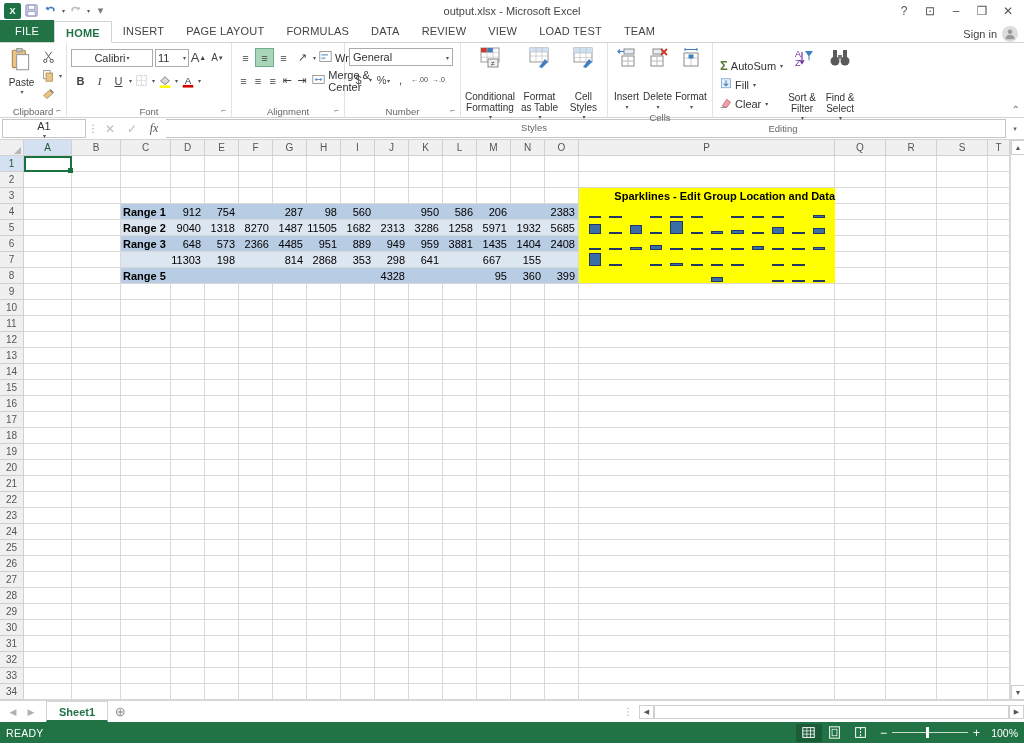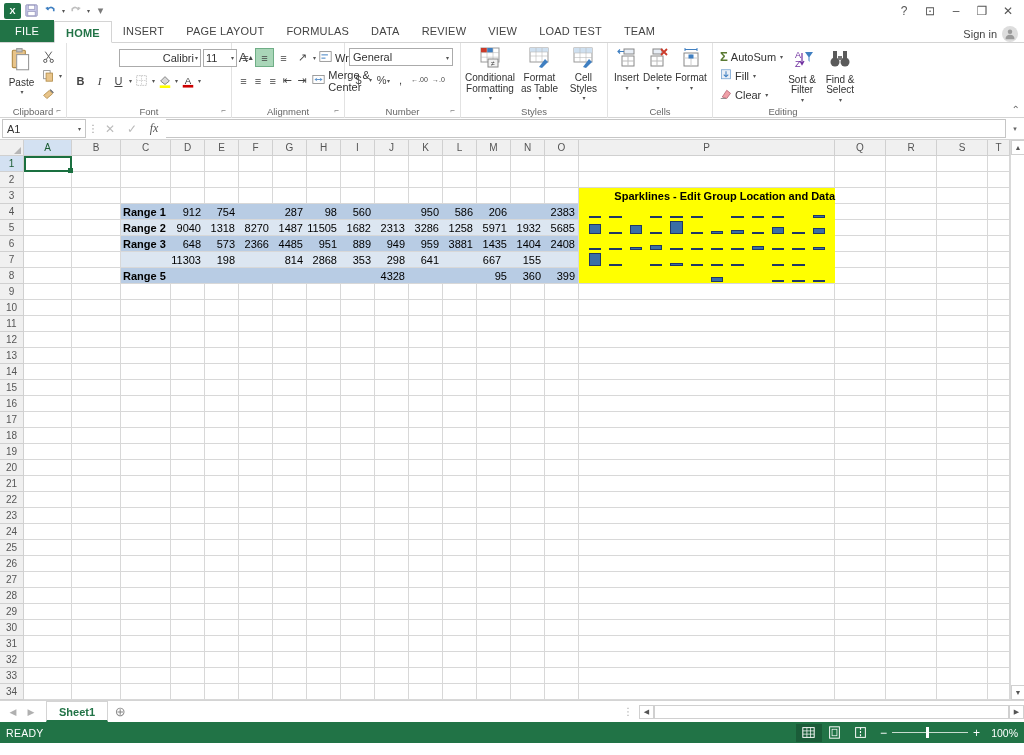--- a/index.html
+++ b/index.html
@@ -43,36 +43,36 @@
   .btn-big { display:flex;flex-direction:column;align-items:center;justify-content:flex-start;
      padding:2px 4px; cursor:pointer; font-size:10px; color:#333; width:46px; }
   .btn-big .ic { font-size:20px; line-height:22px; }
   .btn-big .lbl { line-height:11px; text-align:center;}
   .col { display:flex; flex-direction:column; }
   .row { display:flex; align-items:center; }
   .mini { width:19px;height:19px;display:flex;align-items:center;justify-content:center;
      cursor:pointer;color:#444;font-size:11px;}
   .arrow { font-size:6px; color:#555; margin-left:1px;}
   .fontname { width:82px;height:18px;border:1px solid #ababab;font-size:11px;padding:0 2px;
-     display:flex;align-items:center;justify-content:flex-end;background:#fff;margin-left:48px;}
+     display:flex;align-items:center;justify-content:center;background:#fff;}
   .fontsize { width:34px;height:18px;border:1px solid #ababab;font-size:11px;padding:0 2px;
      display:flex;align-items:center;justify-content:space-between;background:#fff;margin-left:2px;}
   .fmtbox { width:104px;height:18px;border:1px solid #ababab;font-size:11px;padding:0 3px;
      display:flex;align-items:center;justify-content:space-between;background:#fff;}
   .btn-tx { display:flex;align-items:center;gap:3px;padding:1px 3px;cursor:pointer;font-size:11px;height:19px;}
   .btn-wide { display:flex;flex-direction:column;align-items:center;width:50px;cursor:pointer;
      font-size:10px;color:#333;padding:1px 2px;}
   .btn-wide .ic { font-size:19px;line-height:21px; }
-  .btn-wide .lbl { text-align:center;line-height:10.5px; }
+  .btn-wide .lbl { text-align:center;line-height:10.5px;margin-top:19px; }
   .ribbon-collapse { position:absolute; right:4px; bottom:2px; color:#666; font-size:10px; cursor:pointer;}
   
   .fbar { height:22px; display:flex; align-items:center; background:#fff; border-bottom:1px solid #d4d4d4;
      padding:1px 2px; gap:2px;}
   .namebox { width:84px;height:19px;border:1px solid #c6c6c6;background:#fff;font-size:11px;
-     display:flex;align-items:center;padding:0 4px; justify-content:space-between;}
+     display:flex;align-items:center;padding:0 4px; justify-content:space-between;flex-direction:column;}
   .fb-sep { width:10px; text-align:center; color:#999; font-size:10px;}
   .fb-btn { width:20px;height:19px;display:flex;align-items:center;justify-content:center;font-size:12px;}
   .fb-input { flex:1; height:19px; border:1px solid #c6c6c6; background:#fff; border-left:none;
      display:flex; align-items:center; padding:0 4px; font-size:11px;}
   .fb-drop { width:14px;text-align:center;color:#666;font-size:7px;}
   
   .gridwrap { position:relative; height:560px; background:#fff; overflow:hidden; }
   .corner { position:absolute; left:0; top:0; width:24px;height:16px;background:#f0f0f0;
      border-right:1px solid #d0d0d0;border-bottom:1px solid #d0d0d0;}
   .corner:after{content:"";position:absolute;right:2px;bottom:1px;border-left:7px solid transparent;
@@ -151,20 +151,21 @@
     <span class="arrow">▾</span>
     <div class="qat-btn">
       <svg width="13" height="13" viewBox="0 0 16 16">
           <path d="M12 7 Q8 2 4 6 L4 9" stroke="#bfbfbf" stroke-width="2" fill="none"></path>
           <path d="M14.5 5 L11 3.5 L10.5 8 Z" fill="#bfbfbf"></path>
         </svg>
     </div>
     <span class="arrow">▾</span>
     <div class="qat-btn">▾</div>
   </div>
+  <div class="win-title">output.xlsx - Microsoft Excel</div>
   <div class="win-ctrl">
     <span>?</span>
     <span>⊡</span>
     <span>–</span>
     <span>❐</span>
     <span>✕</span>
   </div>
 </div>
 
 <div class="tabbar">

